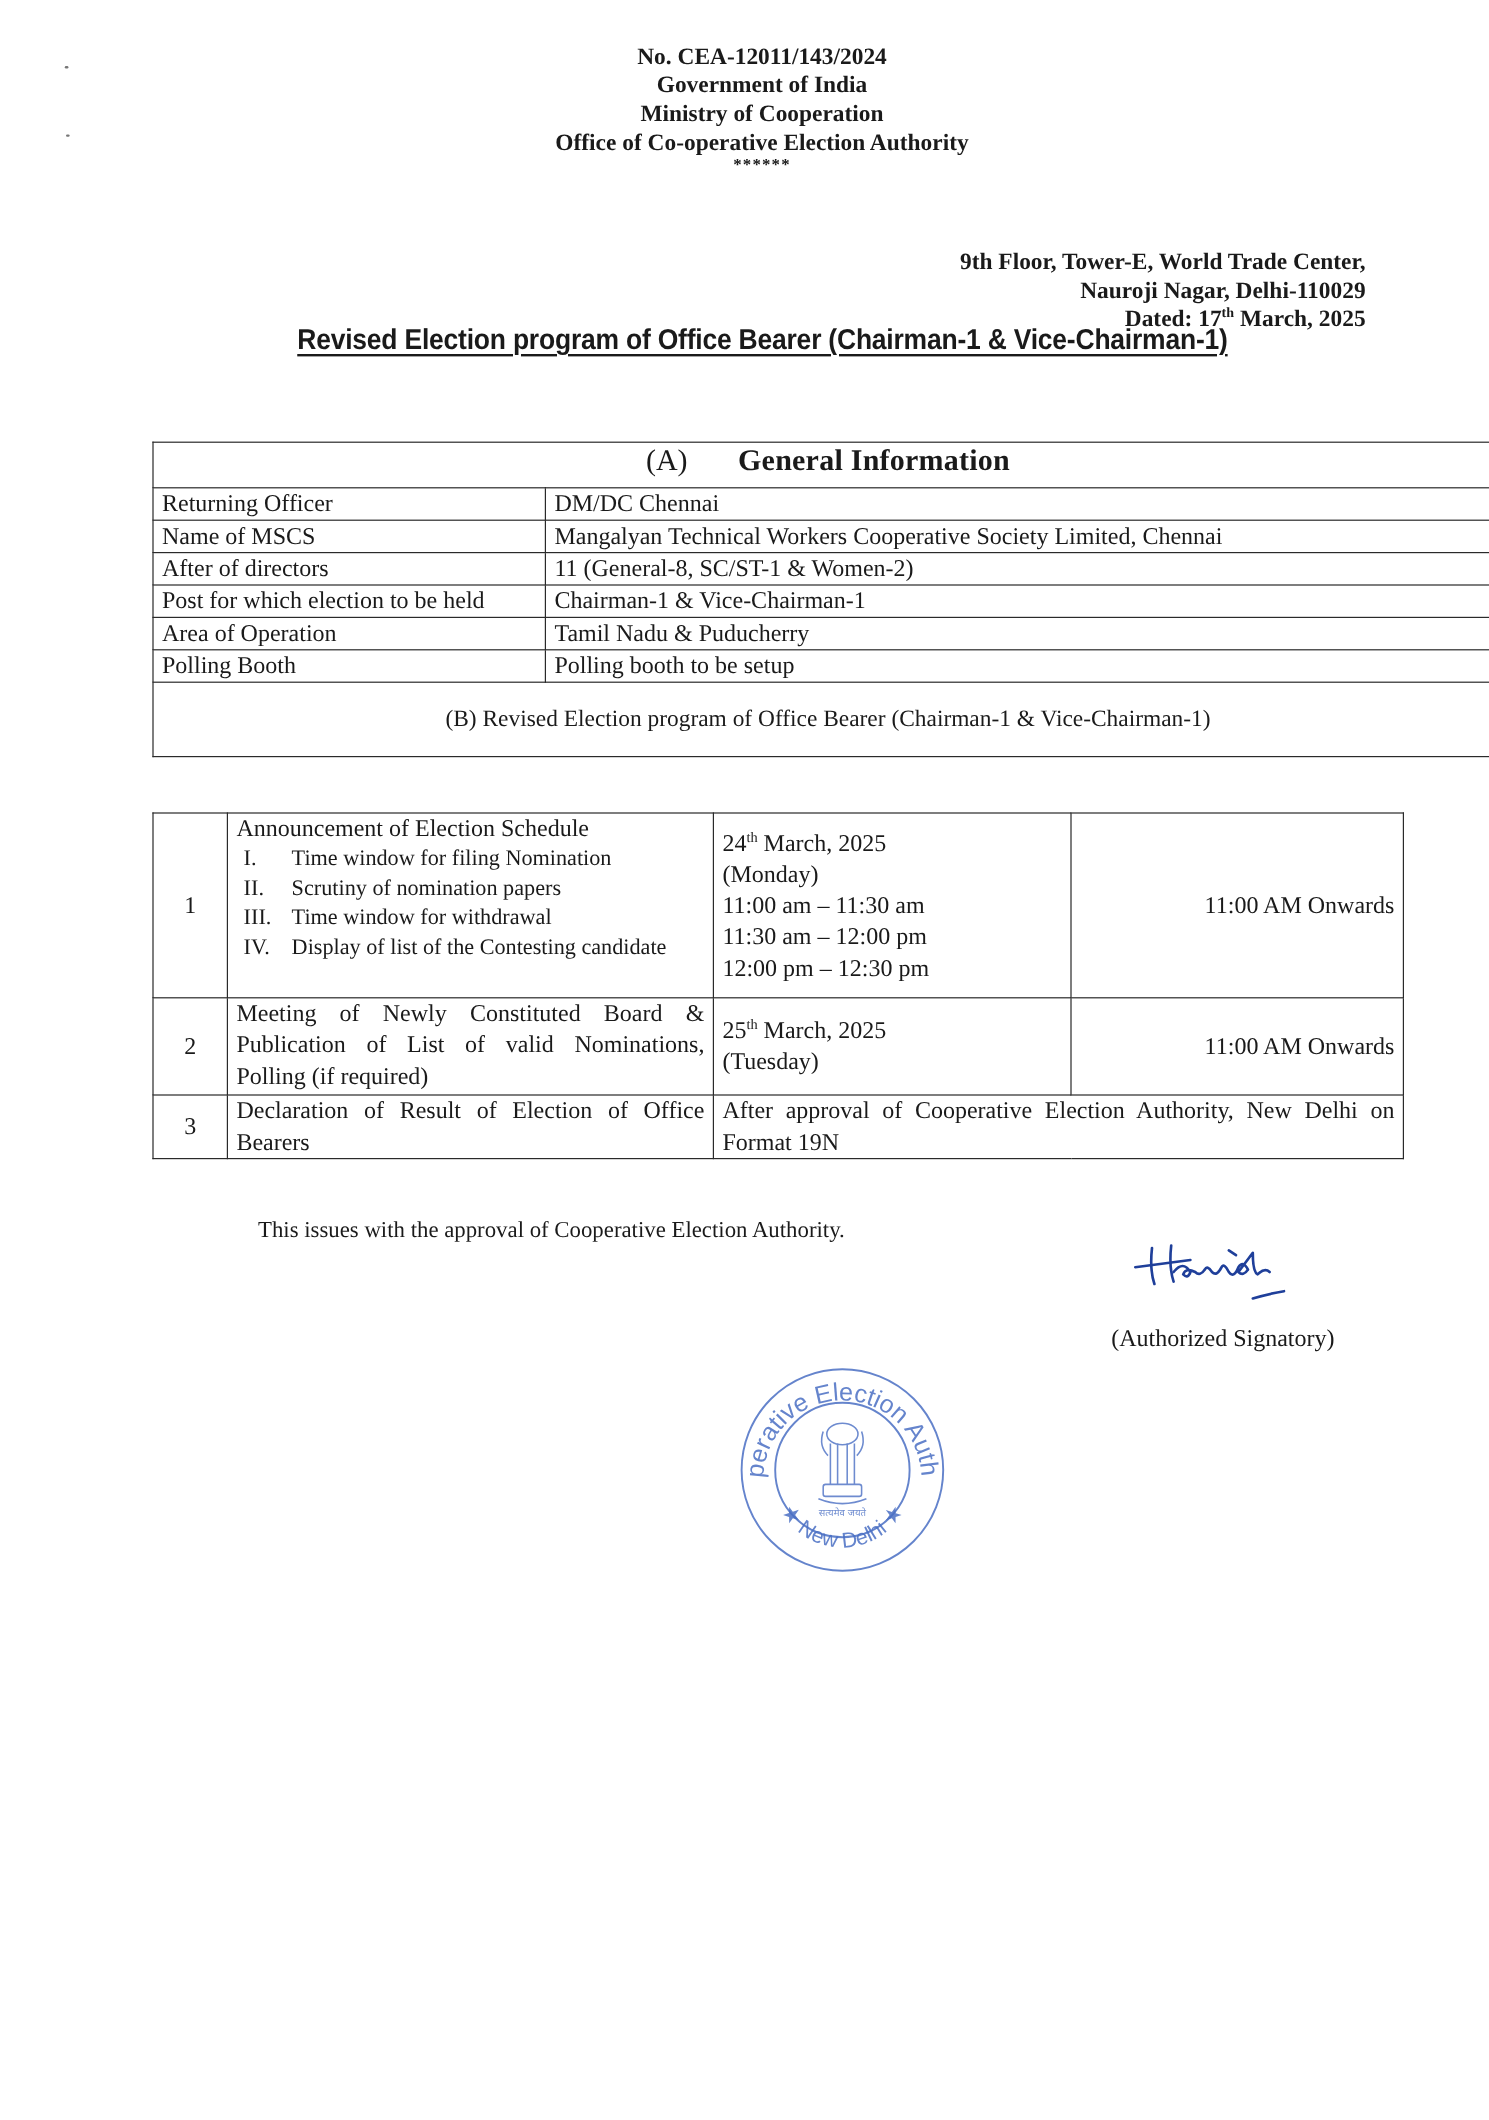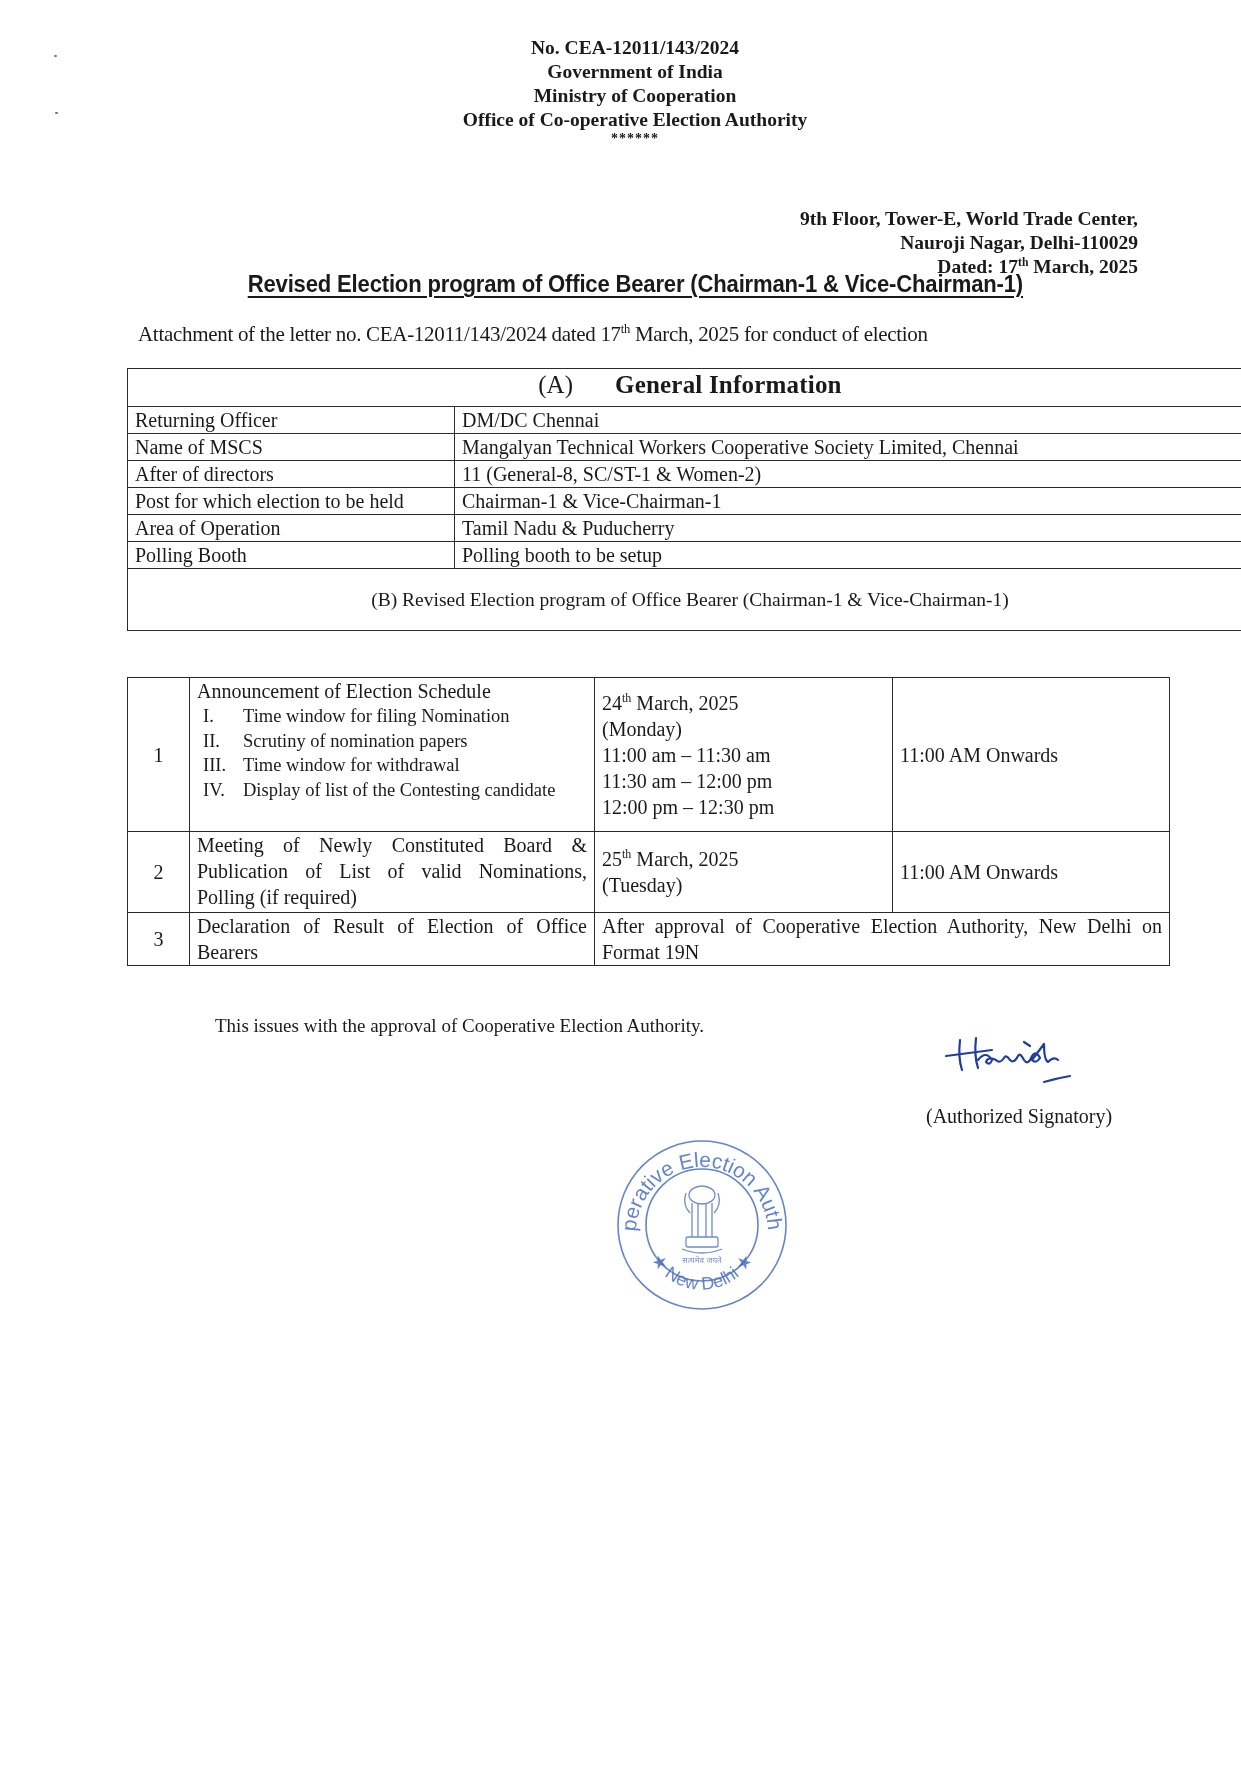--- a/index.html
+++ b/index.html
@@ -28,21 +28,21 @@
   .table-a .section-head td { text-align: center; font-size: 25px; font-weight: bold; height: 34px; padding-top: 3px; }
   .table-a .section-head .label-a { font-weight: normal; margin-right: 42px; }
   .table-a .section-head .section-a-title { letter-spacing: 0.2px; }
   .table-a .key { width: 312px; }
   .table-a .sub-head td { text-align: center; font-weight: normal; font-size: 19.5px; height: 61px; vertical-align: middle; }
 
   .table-b { top: 677px; left: 127px; width: 1043px; }
   .table-b .num { width: 47px; text-align: center; vertical-align: middle; }
   .table-b .event { width: 390px; }
   .table-b .date { width: 283px; text-align: left; vertical-align: middle; }
-  .table-b .time { text-align: left; vertical-align: middle; }
+  .table-b .time { text-align: right; vertical-align: middle; }
   .table-b .row1 td { height: 153px; }
   .table-b .row2 td { height: 80px; }
   .table-b .row3 td { height: 52px; }
   .sub-list { margin: 0; padding: 0; list-style: none; font-size: 18.5px; line-height: 24.5px; }
   .sub-list li { display: flex; }
   .sub-list .roman { width: 40px; flex: none; padding-left: 6px; }
   .justify { text-align: justify; text-align-last: left; }
 
   .approval-note { position: absolute; top: 1015px; left: 215px; font-size: 19px; }
 
@@ -68,21 +68,20 @@
   </div>
 
   <div class="address-block">
     <div>9th Floor, Tower-E, World Trade Center,</div>
     <div>Nauroji Nagar, Delhi-110029</div>
     <div><span>Dated: 17</span><sup>th</sup><span> March, 2025</span></div>
   </div>
 
   <div class="doc-title"><span>Revised Election program of Office Bearer (Chairman-1 &amp; Vice-Chairman-1)</span></div>
 
-  <div class="attach-line"><span>Attachment of the letter no. CEA-12011/143/2024 dated 17</span><sup>th</sup><span> March, 2025 for conduct of election</span></div>
 
   <table class="table-a">
     <tbody>
         <tr class="section-head">
       <td colspan="2"><span class="label-a">(A)</span><span class="section-a-title">General Information</span></td>
     </tr>
     <tr>
       <td class="key">Returning Officer</td>
       <td>DM/DC Chennai</td>
     </tr>

